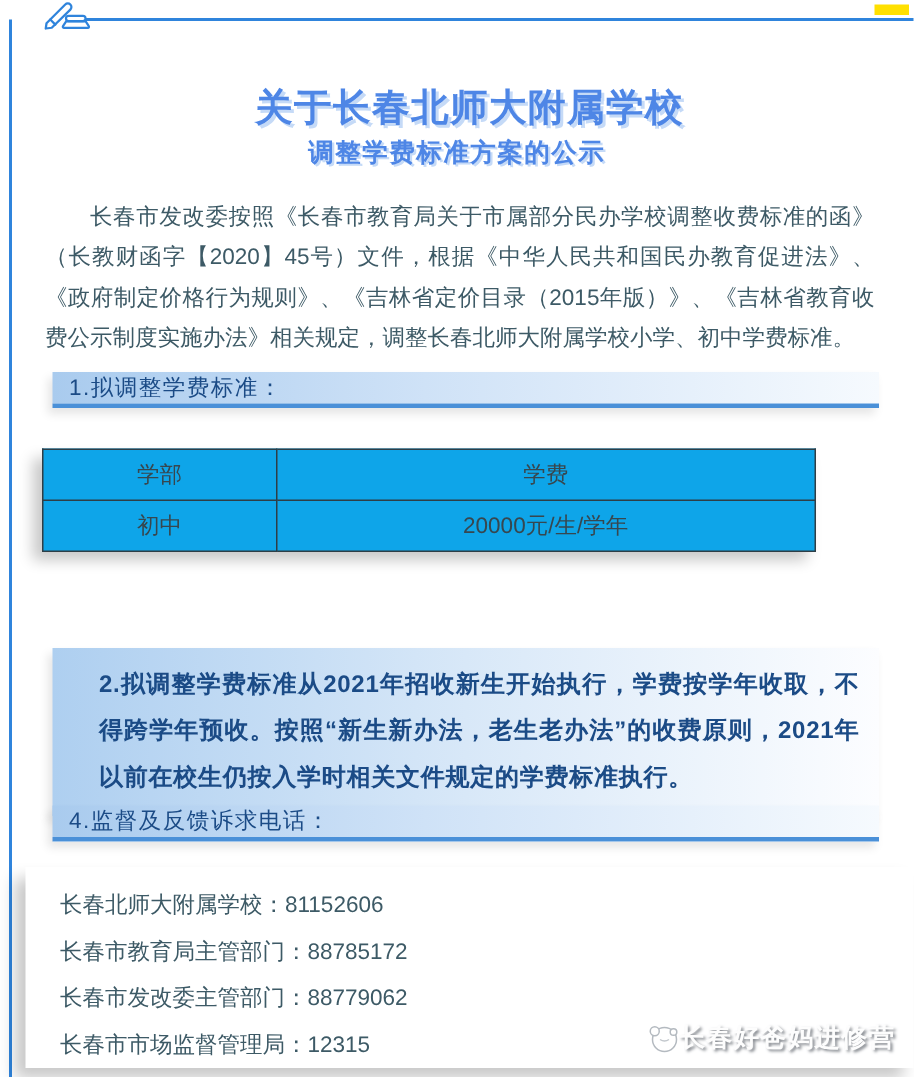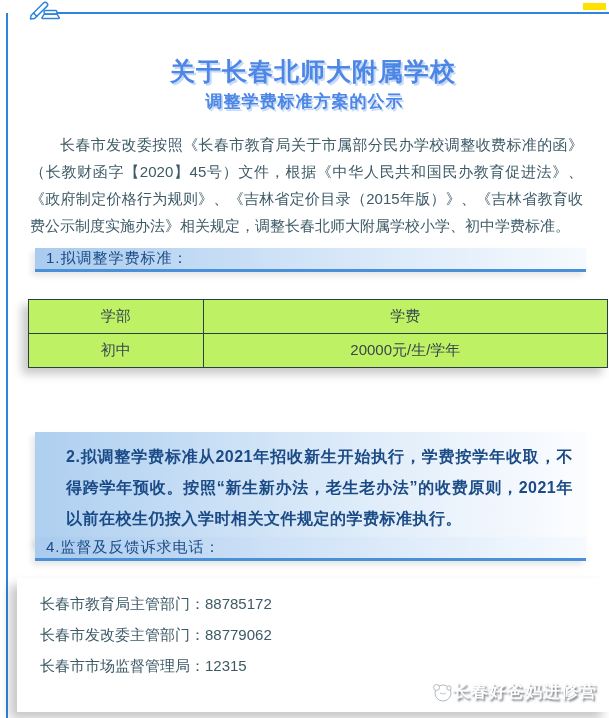--- a/index.html
+++ b/index.html
@@ -41,21 +41,21 @@
     box-shadow:-3px 4px 6px rgba(0,0,0,0.10);
     display:flex;align-items:center;
     font-size:15px;font-weight:normal;color:#1b4b86;
     padding-left:11px;box-sizing:border-box;letter-spacing:1px;
   }
   .bar1{top:248px;}
   .bar3{top:537px;}
 
   
   .fee-table-wrap{
-    position:absolute;top:299px;left:28px;width:580px;background:#bef264;
+    position:absolute;top:299px;left:28px;width:516px;background:#0ea5e9;
     box-shadow:-6px 6px 9px rgba(0,0,0,0.22);
   }
   table.fee{border-collapse:collapse;width:100%;table-layout:fixed;}
   table.fee td,table.fee th{
     border:1.5px solid #2e3e46;height:33px;text-align:center;
     font-size:15px;font-weight:normal;color:#37474f;padding:0;
   }
   table.fee .col1{width:30%;}
 
   
@@ -123,20 +123,21 @@
       </tr>
     </tbody>
   </table>
 </div>
 
 <div class="section2-box">2.拟调整学费标准从2021年招收新生开始执行，学费按学年收取，不得跨学年预收。按照“新生新办法，老生老办法”的收费原则，2021年以前在校生仍按入学时相关文件规定的学费标准执行。</div>
 
 <div class="section-bar bar3">4.监督及反馈诉求电话：</div>
 
 <div class="phone-card">
+  <div class="phone-line">长春北师大附属学校：81152606</div>
   <div class="phone-line">长春市教育局主管部门：88785172</div>
   <div class="phone-line">长春市发改委主管部门：88779062</div>
   <div class="phone-line">长春市市场监督管理局：12315</div>
 </div>
 
 <div class="watermark">
   <span class="wm-logo">
     <svg viewBox="0 0 22 22" width="22" height="22">
       <g fill="#ffffff" stroke="#b4bac0" stroke-width="1">
         <circle cx="12" cy="12" r="8"></circle>

